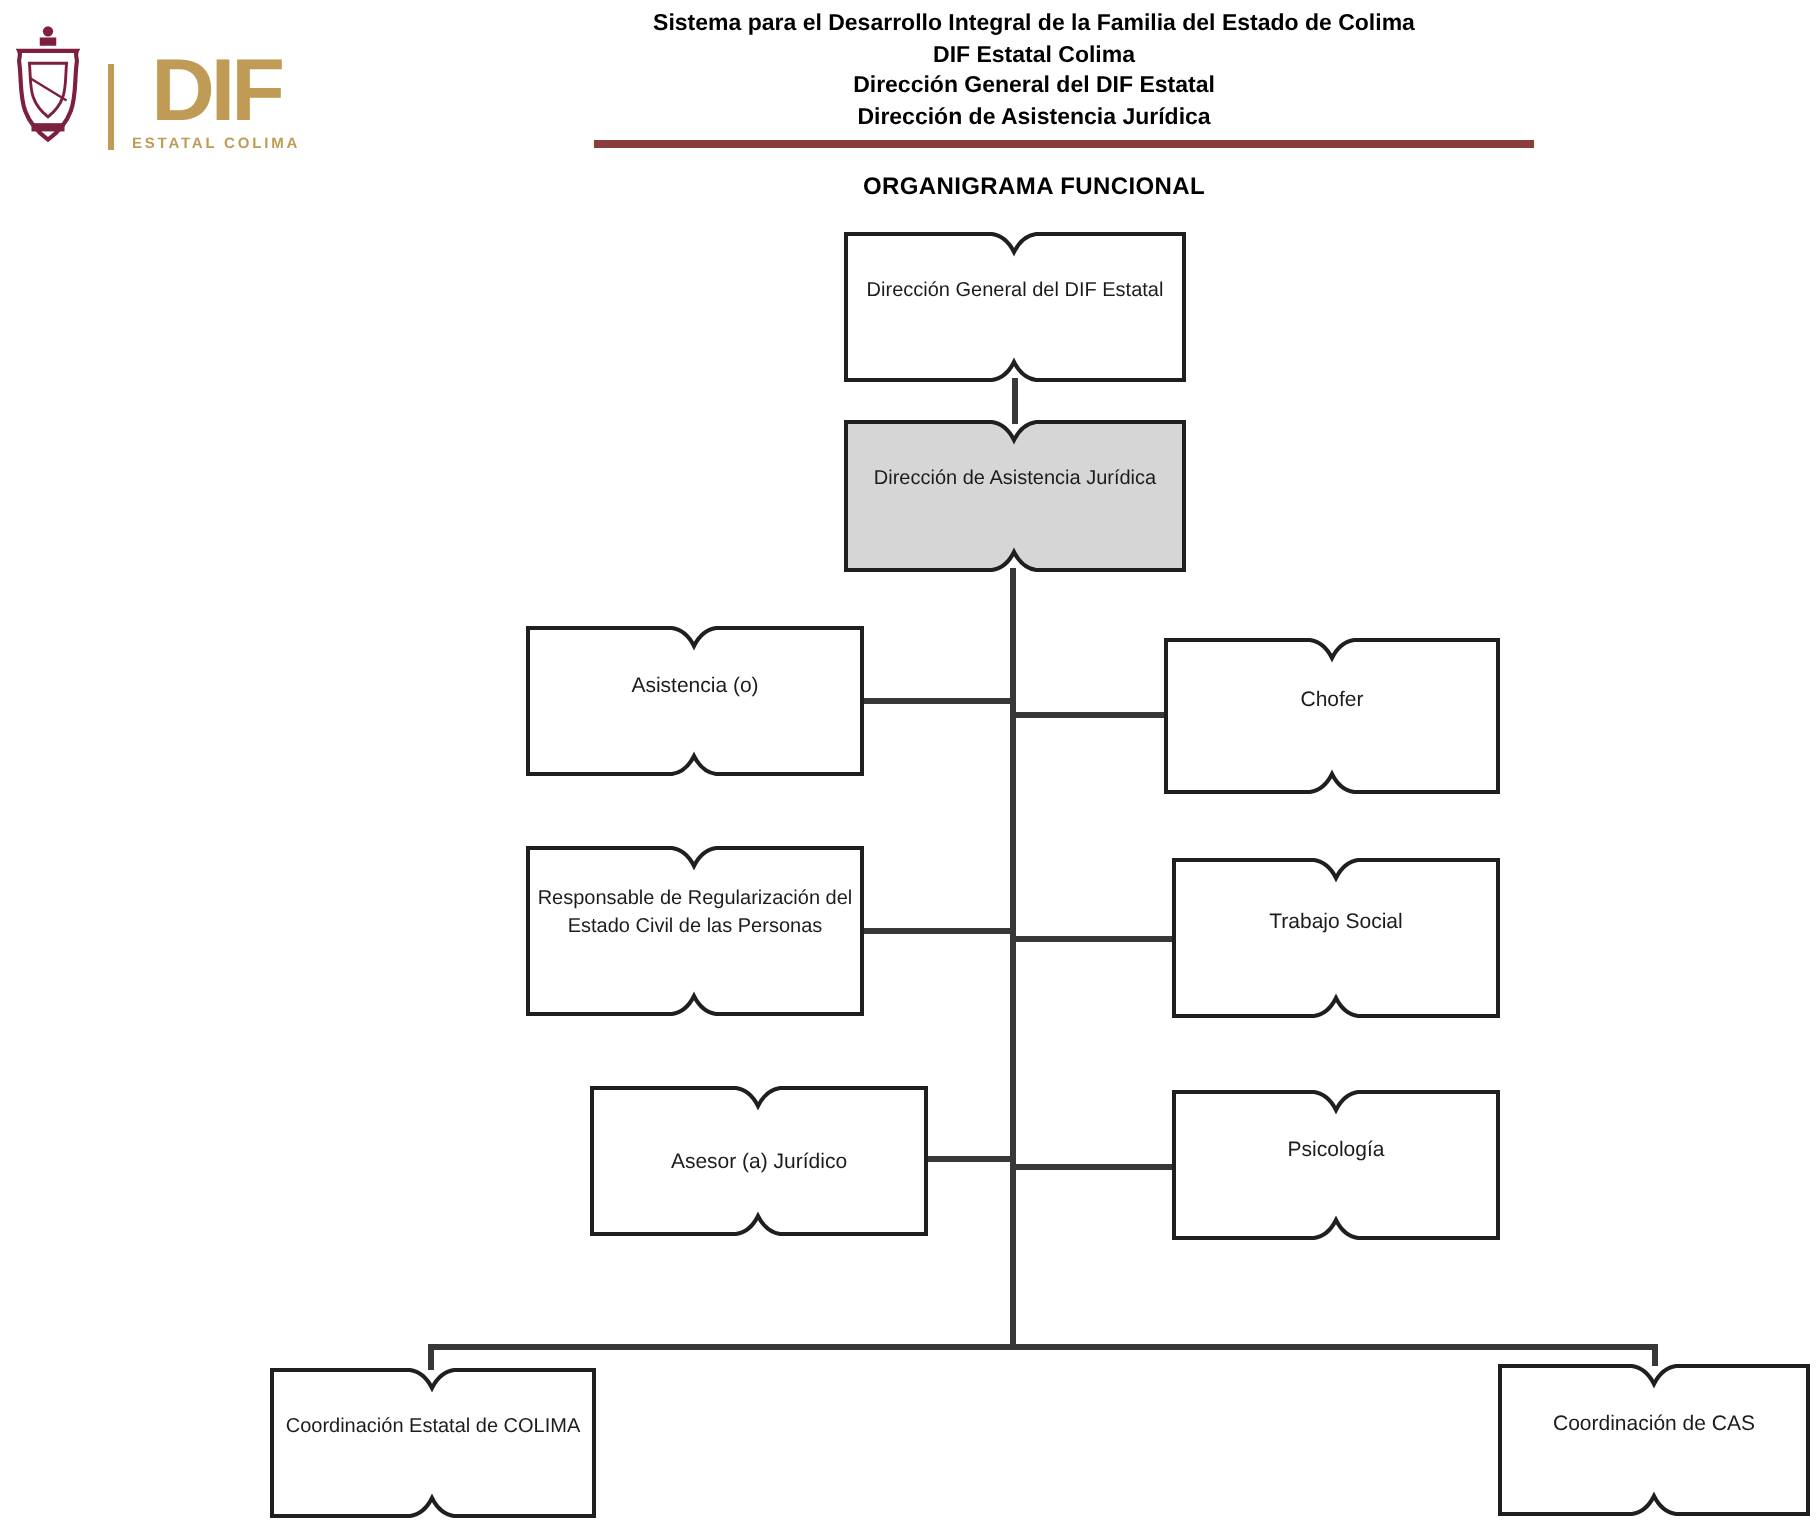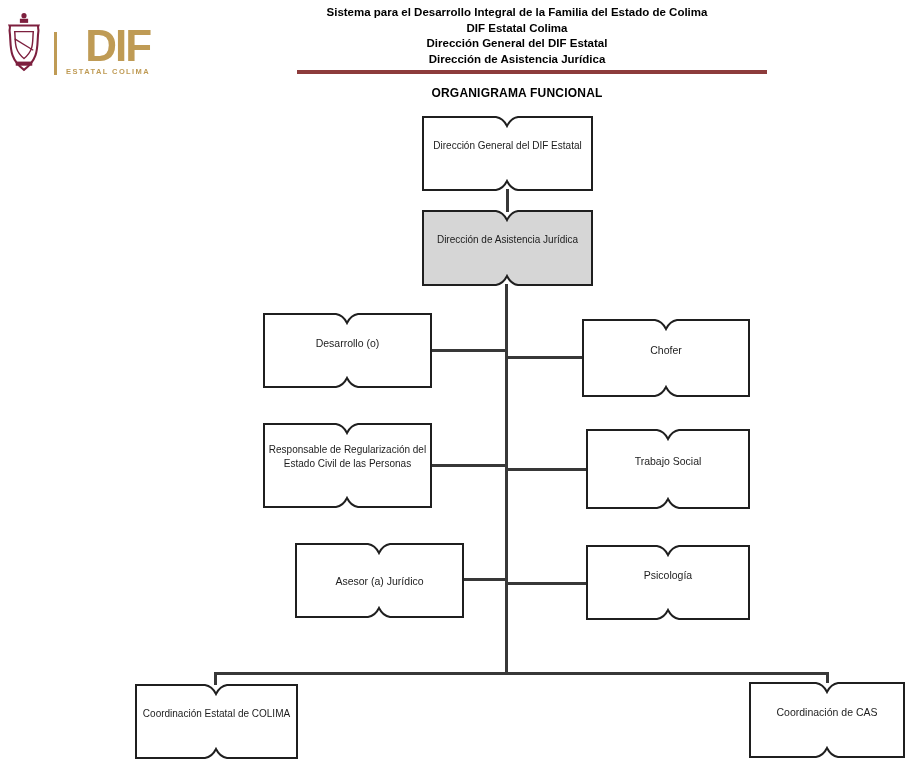--- a/index.html
+++ b/index.html
@@ -8,21 +8,21 @@
     font-family:"Liberation Sans", sans-serif; overflow:hidden;
   }
 
   
   .logo { position:absolute; left:5px; top:11px; display:flex; align-items:flex-start; }
   .brand-block { margin-left:8px; margin-top:20px; width:74px; text-align:center; }
   .brand { color:#7d1f3e; font-weight:bold; font-size:19px; letter-spacing:0.5px; line-height:18px; }
   .brand-sub { color:#bf9b55; font-weight:bold; font-size:8px; line-height:9px; margin-top:1px; white-space:nowrap; }
   .ornament { display:block; margin:2px auto 0 auto; }
   .gold-bar { width:3px; height:43px; background:#bf9b55; margin-left:11px; margin-right:9px; margin-top:21px; }
-  .dif-block { margin-top:17px; text-align:right; }
+  .dif-block { margin-top:17px; text-align:center; }
   .dif { color:#bf9b55; font-weight:bold; font-size:44px; line-height:36px; letter-spacing:-2px; }
   .dif-sub { color:#bf9b55; font-size:7.5px; font-weight:bold; letter-spacing:1.4px; margin-top:3px; white-space:nowrap; }
 
   
   .header {
     position:absolute; left:282px; top:5px; width:470px; text-align:center;
     font-weight:bold; font-size:11.5px; line-height:15.7px; color:#000;
   }
   .red-rule { position:absolute; left:297px; top:70px; width:470px; height:4px; background:#8d3c3c; }
   .section-title {
@@ -98,21 +98,21 @@
     <svg class="shape" width="171" height="76">
       <path d="M1 1 L74 1 Q81 2 85 10 Q89 2 96 1 L170 1 L170 75 L96 75 Q89 74 85 66 Q81 74 74 75 L1 75 Z" fill="#d6d6d6" stroke="#1f1f1f" stroke-width="2"></path>
     </svg>
     <div class="node-label" style="font-size:10px;">Dirección de Asistencia Jurídica</div>
   </div>
 
   <div class="node" style="left:263px; top:313px; width:169px; height:75px;">
     <svg class="shape" width="169" height="75">
       <path d="M1 1 L73 1 Q80 2 84 10 Q88 2 95 1 L168 1 L168 74 L95 74 Q88 73 84 65 Q80 73 73 74 L1 74 Z" fill="#ffffff" stroke="#1f1f1f" stroke-width="2"></path>
     </svg>
-    <div class="node-label">Desarrollo (o)</div>
+    <div class="node-label">Asistencia (o)</div>
   </div>
 
   <div class="node" style="left:582px; top:319px; width:168px; height:78px;">
     <svg class="shape" width="168" height="78">
       <path d="M1 1 L73 1 Q80 2 84 10 Q88 2 95 1 L167 1 L167 77 L95 77 Q88 76 84 68 Q80 76 73 77 L1 77 Z" fill="#ffffff" stroke="#1f1f1f" stroke-width="2"></path>
     </svg>
     <div class="node-label">Chofer</div>
   </div>
 
   <div class="node" style="left:263px; top:423px; width:169px; height:85px;">

